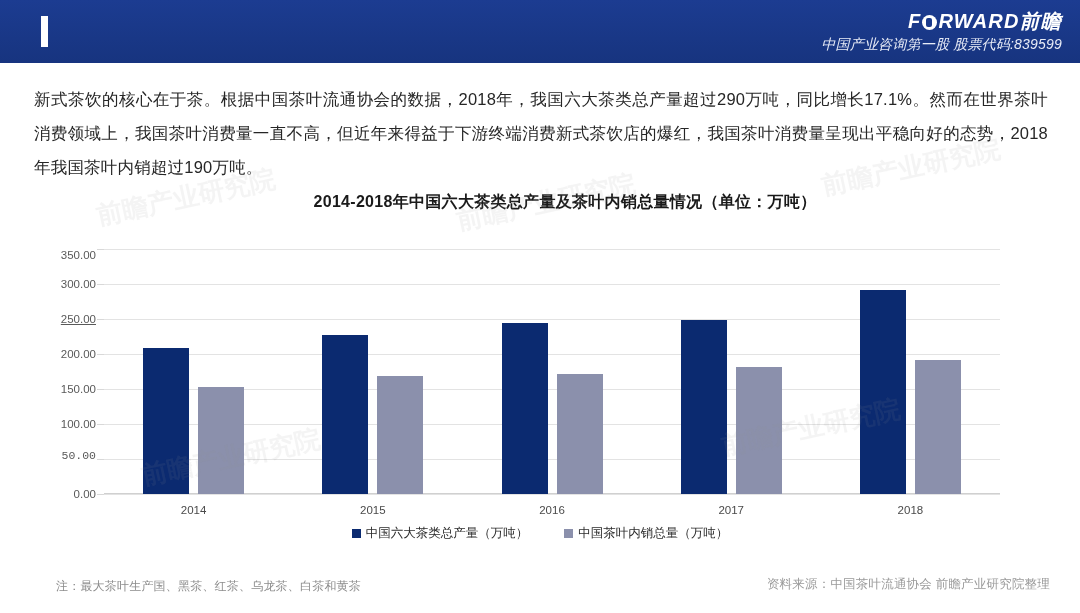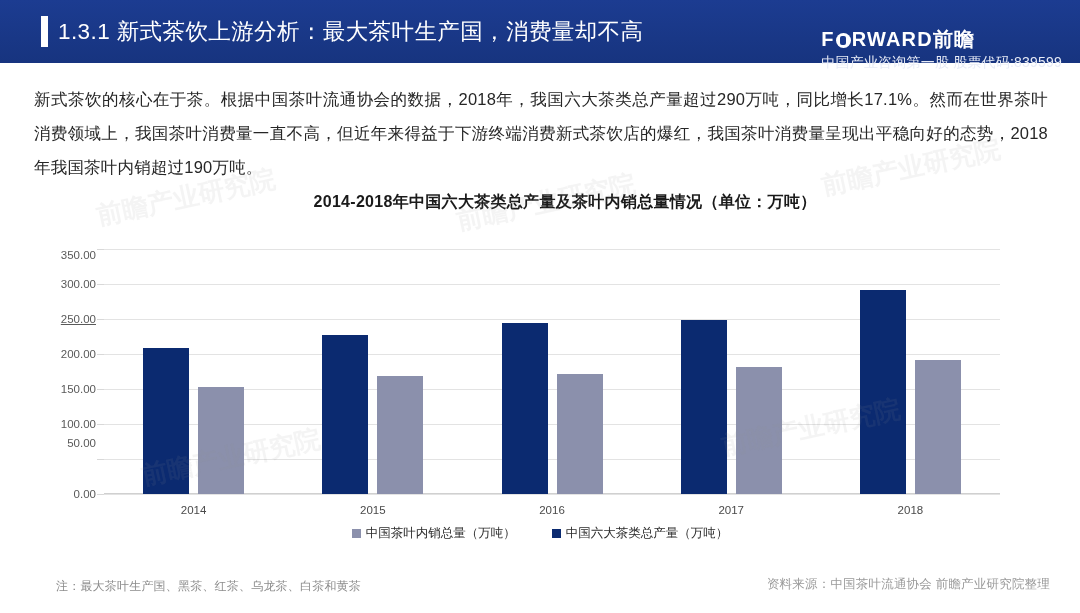--- a/index.html
+++ b/index.html
@@ -25,22 +25,22 @@
   }
   .header-title{
     color:#ffffff;
     font-size:22.5px;
     letter-spacing:.4px;
     margin-left:10px;
     white-space:nowrap;
     font-weight:400;
   }
   .logo-box{
-    position:absolute;right:18px;top:29px;
-    text-align:left;color:#fff;
+    position:absolute;right:18px;top:11px;
+    text-align:right;color:#fff;font-style:italic;
   }
   .logo-main{
     font-size:20px;font-weight:bold;letter-spacing:1.2px;
     line-height:1.05;white-space:nowrap;
   }
   .logo-main .glyph{
     display:inline-block;width:15px;height:15px;border-radius:50%;
     background:#fff;position:relative;top:2px;margin:0 1px;
   }
   .logo-main .glyph::after{
@@ -141,21 +141,20 @@
     position:absolute;color:rgba(150,150,150,.10);
     font-size:26px;font-weight:bold;white-space:nowrap;
     transform:rotate(-12deg);pointer-events:none;user-select:none;
   }
 </style>
 </head>
 <body>
 
 <div class="header">
   <div class="header-accent"></div>
-  <div class="header-title">1.3.1 新式茶饮上游分析：最大茶叶生产国，消费量却不高</div>
   <div class="logo-box">
     <div class="logo-main"><span>F</span><span class="glyph"></span><span>RWARD前瞻</span></div>
     <div class="logo-sub">中国产业咨询第一股  股票代码:839599</div>
   </div>
 </div>
 
 <div class="para">新式茶饮的核心在于茶。根据中国茶叶流通协会的数据，2018年，我国六大茶类总产量超过290万吨，同比增长17.1%。然而在世界茶叶消费领域上，我国茶叶消费量一直不高，但近年来得益于下游终端消费新式茶饮店的爆红，我国茶叶消费量呈现出平稳向好的态势，2018年我国茶叶内销超过190万吨。</div>
 
 <div class="chart-wrap">
   <div class="chart-title">2014-2018年中国六大茶类总产量及茶叶内销总量情况（单位：万吨）</div>
@@ -182,21 +181,21 @@
           <div class="ytick-stub"></div>
         </div>
         <div class="ytick" style="top: 140px;">150.00</div>
         <div class="grid-line" style="top: 175px;">
           <div class="ytick-stub"></div>
         </div>
         <div class="ytick" style="top: 175px;">100.00</div>
         <div class="grid-line" style="top: 210px;">
           <div class="ytick-stub"></div>
         </div>
-        <div class="ytick" style="top: 194px;">50.00</div>
+        <div class="ytick" style="top: 206px; font-family: Liberation Mono, monospace;">50.00</div>
         <div class="grid-line" style="top: 245px;">
           <div class="ytick-stub"></div>
         </div>
         <div class="ytick" style="top: 245px;">0.00</div>
       </div>
     <div class="axis-base"></div>
     <div class="groups" id="groups">
         <div class="group">
           <div class="bars">
             <div class="bar primary" title="中国六大茶类总产量（万吨） 2014: 209" style="height: 146.3px; background: rgb(11, 42, 112);"></div>
@@ -233,26 +232,26 @@
   <div class="xlabels" id="xlabels">
       <div class="xlabel">2014</div>
       <div class="xlabel">2015</div>
       <div class="xlabel">2016</div>
       <div class="xlabel">2017</div>
       <div class="xlabel">2018</div>
     </div>
 
   <div class="legend" id="legend">
       <div class="legend-item">
+        <span class="legend-swatch primary" style="background: rgb(11, 42, 112);"></span>
+        <span class="legend-label">中国六大茶类总产量（万吨）</span>
+      </div>
+      <div class="legend-item">
         <span class="legend-swatch secondary" style="background: rgb(139, 144, 172);"></span>
         <span class="legend-label">中国茶叶内销总量（万吨）</span>
-      </div>
-      <div class="legend-item">
-        <span class="legend-swatch primary" style="background: rgb(11, 42, 112);"></span>
-        <span class="legend-label">中国六大茶类总产量（万吨）</span>
       </div>
     </div>
 </div>
 
 <div class="note">注：最大茶叶生产国、黑茶、红茶、乌龙茶、白茶和黄茶</div>
 <div class="source">资料来源：中国茶叶流通协会 前瞻产业研究院整理</div>
 
 <div id="watermarks">
     <div class="wm" style="left: 95px; top: 180px;">前瞻产业研究院</div>
     <div class="wm" style="left: 455px; top: 185px;">前瞻产业研究院</div>

